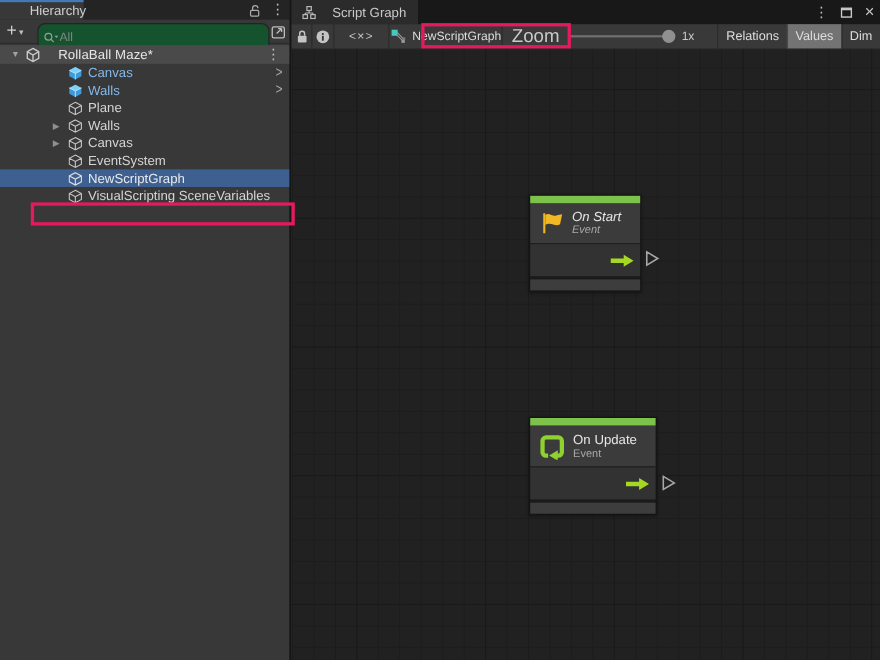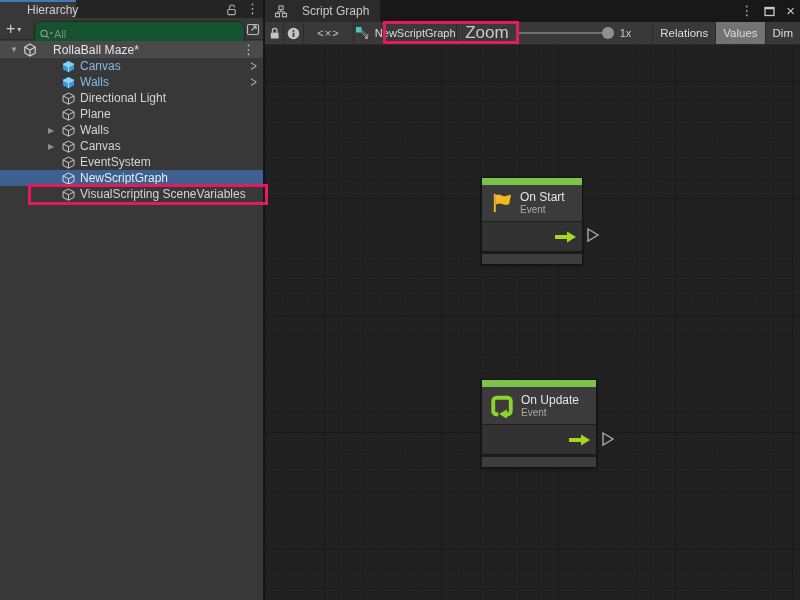--- a/index.html
+++ b/index.html
@@ -151,26 +151,20 @@
             <path d="M1 3.9 L6.5 1 L12 3.9 L6.5 6.8 Z" fill="#7fd0f7"></path>
             <path d="M6.5 6.8 V12.2 M1 3.9 L6.5 6.8 L12 3.9" stroke="#bfe9ff" stroke-width=".8" fill="none"></path>
           </svg>
         <span class="lbl">Walls</span>
         <span class="chev">&gt;</span>
       </div>
       <div class="hrow">
         <svg class="obj-icon" width="13" height="13" viewBox="0 0 13 13">
             <path d="M6.5 1 L12 3.9 V9.3 L6.5 12.2 L1 9.3 V3.9 Z M1 3.9 L6.5 6.8 L12 3.9 M6.5 6.8 V12.2" fill="none" stroke="#c6c6c6" stroke-width="1"></path>
           </svg>
-        <span class="lbl">Directional Light</span>
-      </div>
-      <div class="hrow">
-        <svg class="obj-icon" width="13" height="13" viewBox="0 0 13 13">
-            <path d="M6.5 1 L12 3.9 V9.3 L6.5 12.2 L1 9.3 V3.9 Z M1 3.9 L6.5 6.8 L12 3.9 M6.5 6.8 V12.2" fill="none" stroke="#c6c6c6" stroke-width="1"></path>
-          </svg>
         <span class="lbl">Plane</span>
       </div>
       <div class="hrow">
         <span class="tri-slot">▶</span>
         <svg class="obj-icon" width="13" height="13" viewBox="0 0 13 13">
             <path d="M6.5 1 L12 3.9 V9.3 L6.5 12.2 L1 9.3 V3.9 Z M1 3.9 L6.5 6.8 L12 3.9 M6.5 6.8 V12.2" fill="none" stroke="#c6c6c6" stroke-width="1"></path>
           </svg>
         <span class="lbl">Walls</span>
       </div>
       <div class="hrow">
@@ -263,21 +257,21 @@
       </div>
       <div class="tbtn">
         <span>Dim</span>
       </div>
     </div>
 
     <div class="graph-canvas">
 
       <div class="vs-node" style="left:216px; top:132px; width:102px;">
         <div class="titlebar"></div>
-        <div class="nhead" style="height:36px;">
+        <div class="nhead" style="height:36px;font-style:italic;">
           <svg width="23" height="22" viewBox="0 0 24 23">
             <rect x="4" y="2" width="2" height="19" fill="#f2b824"></rect>
             <path d="M6 3.5 C10 .5 13 6 17 3.8 L22 3 L20 12.5 C15 15.5 12 9.8 6 13 Z" fill="#f2b824"></path>
           </svg>
           <div class="ntexts">
             <span class="ntitle">On Start</span>
             <span class="nsub">Event</span>
           </div>
         </div>
         <div class="nbody">

